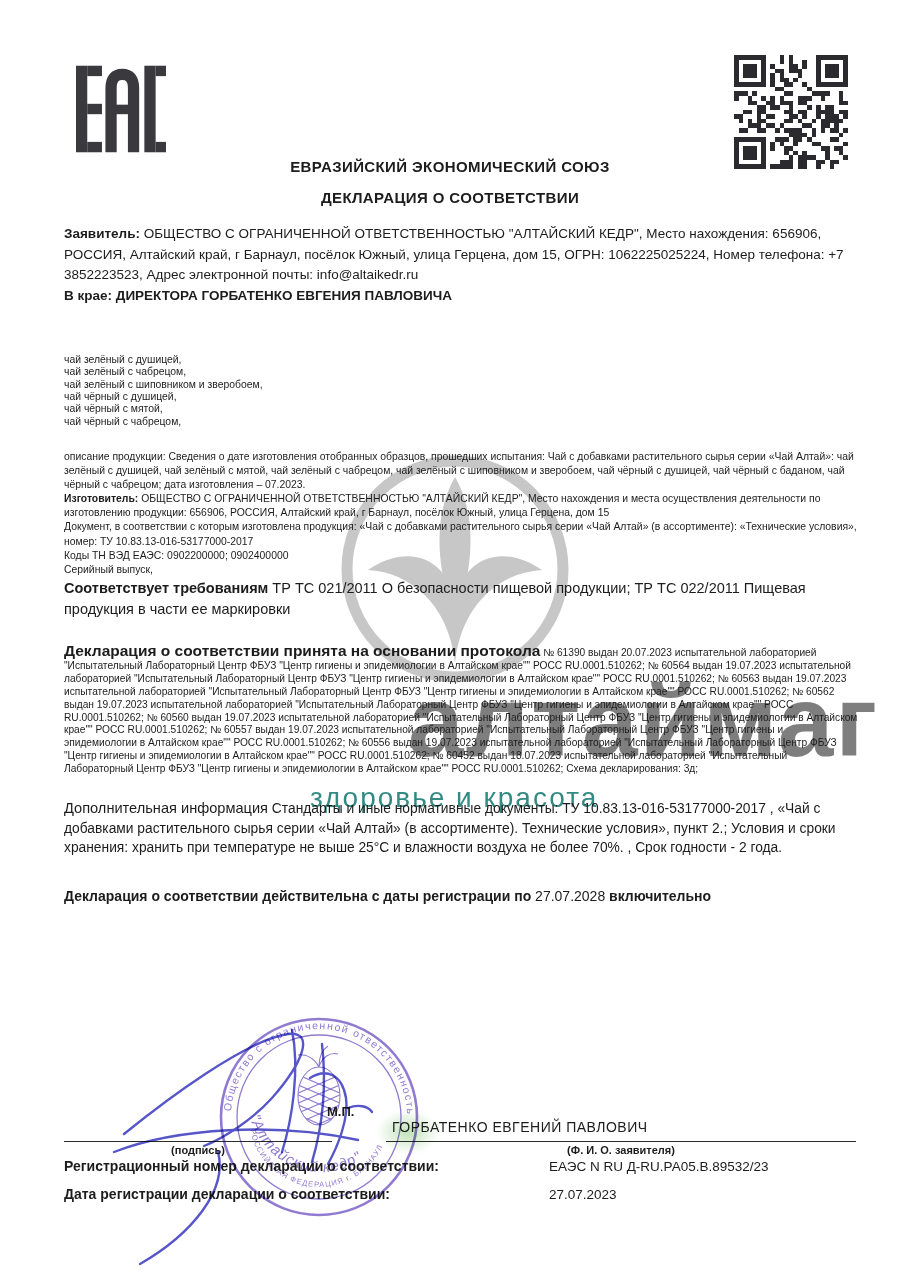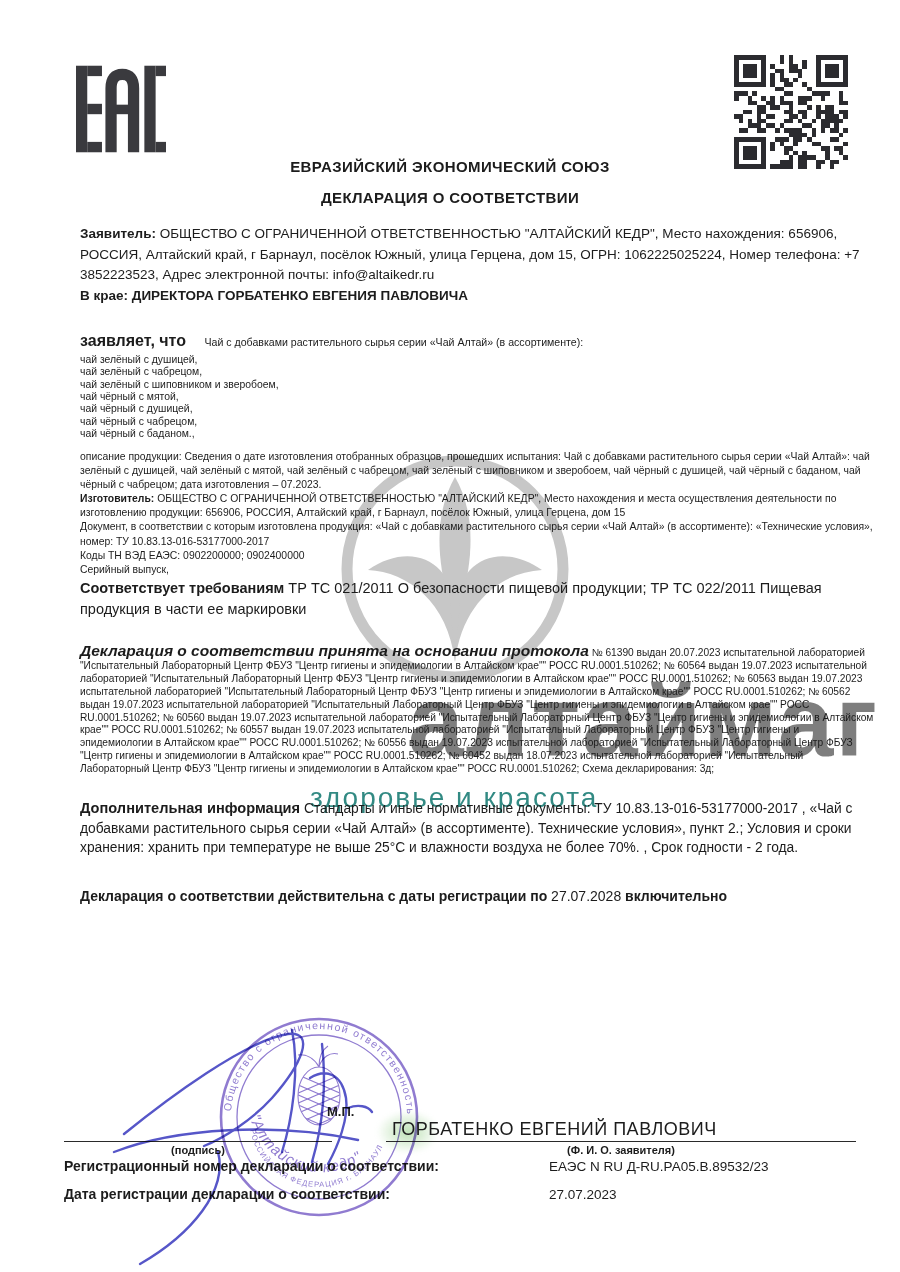--- a/index.html
+++ b/index.html
@@ -4,26 +4,26 @@
 <style>
   html,body{margin:0;padding:0;background:#fff;}
   .page{position:relative;width:900px;height:1272px;background:#ffffff;overflow:hidden;
         font-family:"Liberation Sans",sans-serif;color:#1c1c1c;}
   .abs{position:absolute;}
   .z0{z-index:0;} .z1{z-index:1;} .z2{z-index:2;}
   .ttl{left:0;width:900px;text-align:center;font-weight:bold;font-size:15px;letter-spacing:.4px;}
   .body-txt{font-size:13.5px;line-height:20.5px;}
   .small-txt{font-size:10.4px;line-height:14.1px;}
   .b{font-weight:bold;}
-  .sec{left:80px;width:794px;}
+  .sec{left:64px;width:794px;}
   .tea{font-size:10.4px;line-height:12.35px;}
   .protocol-p{font-size:10.2px;line-height:12.9px;}
-  .protocol-p .hd{font-size:15.5px;font-weight:bold;font-style:italic;}
+  .protocol-p .hd{font-size:15.5px;font-weight:bold;}
   .addl-p{font-size:13.8px;line-height:19.5px;}
-  .addl-p .hd{font-size:14.6px;font-weight:bold;}
+  .addl-p .hd{font-size:14.6px;font-weight:normal;}
   .comp-p{font-size:14.5px;line-height:21px;}
   .valid-p{font-size:14px;line-height:21px;font-weight:bold;}
   .valid-p .reg-w{font-weight:normal;}
   .sigline{border-top:1.6px solid #2a2a2a;height:0;}
   .cap{font-size:11px;font-weight:bold;text-align:center;}
   .reg-label{font-size:14px;font-weight:bold;}
   .reg-value{font-size:13.5px;}
   .wm-brand{font-size:100px;font-weight:bold;color:#000000;opacity:.5;letter-spacing:2px;white-space:nowrap;}
   .wm-slogan{font-size:28px;color:#0f766e;opacity:.85;letter-spacing:2px;white-space:nowrap;}
   .smudge{background:radial-gradient(ellipse at center,rgba(135,200,120,.55),rgba(135,200,120,0) 70%);filter:blur(2px);}
@@ -363,33 +363,28 @@
   </div>
 
   <div class="abs z1 ttl" style="top:158px;">ЕВРАЗИЙСКИЙ ЭКОНОМИЧЕСКИЙ СОЮЗ</div>
   <div class="abs z1 ttl" style="top:189px;">ДЕКЛАРАЦИЯ О СООТВЕТСТВИИ</div>
 
   <div class="abs z1 sec body-txt" style="top:224px;">
     <span class="b">Заявитель:</span><span> ОБЩЕСТВО С ОГРАНИЧЕННОЙ ОТВЕТСТВЕННОСТЬЮ "АЛТАЙСКИЙ КЕДР", Место нахождения: 656906, РОССИЯ, Алтайский край, г Барнаул, посёлок Южный, улица Герцена, дом 15, ОГРН: 1062225025224, Номер телефона: +7 3852223523, Адрес электронной почты: info@altaikedr.ru</span>
     <div><span class="b">В крае:</span><span class="b"> ДИРЕКТОРА ГОРБАТЕНКО ЕВГЕНИЯ ПАВЛОВИЧА</span></div>
   </div>
 
-  <div class="abs z1 sec" style="top:332px;">
-    <span class="b" style="font-size:16px;">заявляет, что</span>
-    <span style="font-size:10.6px;padding-left:14px;">Чай с добавками растительного сырья серии «Чай Алтай» (в ассортименте):</span>
-  </div>
 
   <div class="abs z1 sec tea" style="top:354px;">
     <div>чай зелёный с душицей,</div>
     <div>чай зелёный с чабрецом,</div>
     <div>чай зелёный с шиповником и зверобоем,</div>
+    <div>чай чёрный с душицей,</div>
     <div>чай чёрный с мятой,</div>
-    <div>чай чёрный с душицей,</div>
     <div>чай чёрный с чабрецом,</div>
-    <div>чай чёрный с баданом.,</div>
   </div>
 
   <div class="abs z1 sec small-txt" style="top:450px;">
     <div>описание продукции: Сведения о дате изготовления отобранных образцов, прошедших испытания: Чай с добавками растительного сырья серии «Чай Алтай»: чай зелёный с душицей, чай зелёный с мятой, чай зелёный с чабрецом, чай зелёный с шиповником и зверобоем, чай чёрный с душицей, чай чёрный с баданом, чай чёрный с чабрецом; дата изготовления – 07.2023.</div>
     <div><span class="b">Изготовитель:</span><span> ОБЩЕСТВО С ОГРАНИЧЕННОЙ ОТВЕТСТВЕННОСТЬЮ "АЛТАЙСКИЙ КЕДР", Место нахождения и места осуществления деятельности по изготовлению продукции: 656906, РОССИЯ, Алтайский край, г Барнаул, посёлок Южный, улица Герцена, дом 15</span></div>
     <div>Документ, в соответствии с которым изготовлена продукция: «Чай с добавками растительного сырья серии «Чай Алтай» (в ассортименте): «Технические условия», номер: ТУ 10.83.13-016-53177000-2017</div>
     <div>Коды ТН ВЭД ЕАЭС: 0902200000; 0902400000</div>
     <div>Серийный выпуск,</div>
   </div>
 
@@ -404,21 +399,21 @@
   <div class="abs z1 sec addl-p" style="top:799px;">
     <span class="hd">Дополнительная информация</span><span> Стандарты и иные нормативные документы: ТУ 10.83.13-016-53177000-2017 , «Чай с добавками растительного сырья серии «Чай Алтай» (в ассортименте). Технические условия», пункт 2.; Условия и сроки хранения: хранить при температуре не выше 25°С и влажности воздуха не более 70%. , Срок годности - 2 года.</span>
   </div>
 
   <div class="abs z1 sec valid-p" style="top:886px;">
     <span>Декларация о соответствии действительна с даты регистрации по </span><span class="reg-w">27.07.2028</span><span> включительно</span>
   </div>
 
   <div class="abs z1 smudge" style="left:376px;top:1110px;width:64px;height:44px;"></div>
   <div class="abs z1 b" style="left:327px;top:1104px;font-size:13px;">М.П.</div>
-  <div class="abs z1" style="left:392px;top:1119px;font-size:18px;letter-spacing:.5px;">ГОРБАТЕНКО ЕВГЕНИЙ ПАВЛОВИЧ</div>
+  <div class="abs z1" style="left:392px;top:1119px;font-size:14px;letter-spacing:.5px;">ГОРБАТЕНКО ЕВГЕНИЙ ПАВЛОВИЧ</div>
   <div class="abs z1 sigline" style="left:64px;top:1141px;width:268px;"></div>
   <div class="abs z1 sigline" style="left:386px;top:1141px;width:470px;"></div>
   <div class="abs z1 cap" style="left:64px;top:1144px;width:268px;">(подпись)</div>
   <div class="abs z1 cap" style="left:386px;top:1144px;width:470px;">(Ф. И. О. заявителя)</div>
 
   <div class="abs z1 reg-label" style="left:64px;top:1158px;">Регистрационный номер декларации о соответствии:</div>
   <div class="abs z1 reg-value" style="left:549px;top:1159px;">ЕАЭС N RU Д-RU.РА05.В.89532/23</div>
   <div class="abs z1 reg-label" style="left:64px;top:1186px;">Дата регистрации декларации о соответствии:</div>
   <div class="abs z1 reg-value" style="left:549px;top:1187px;">27.07.2023</div>
 

